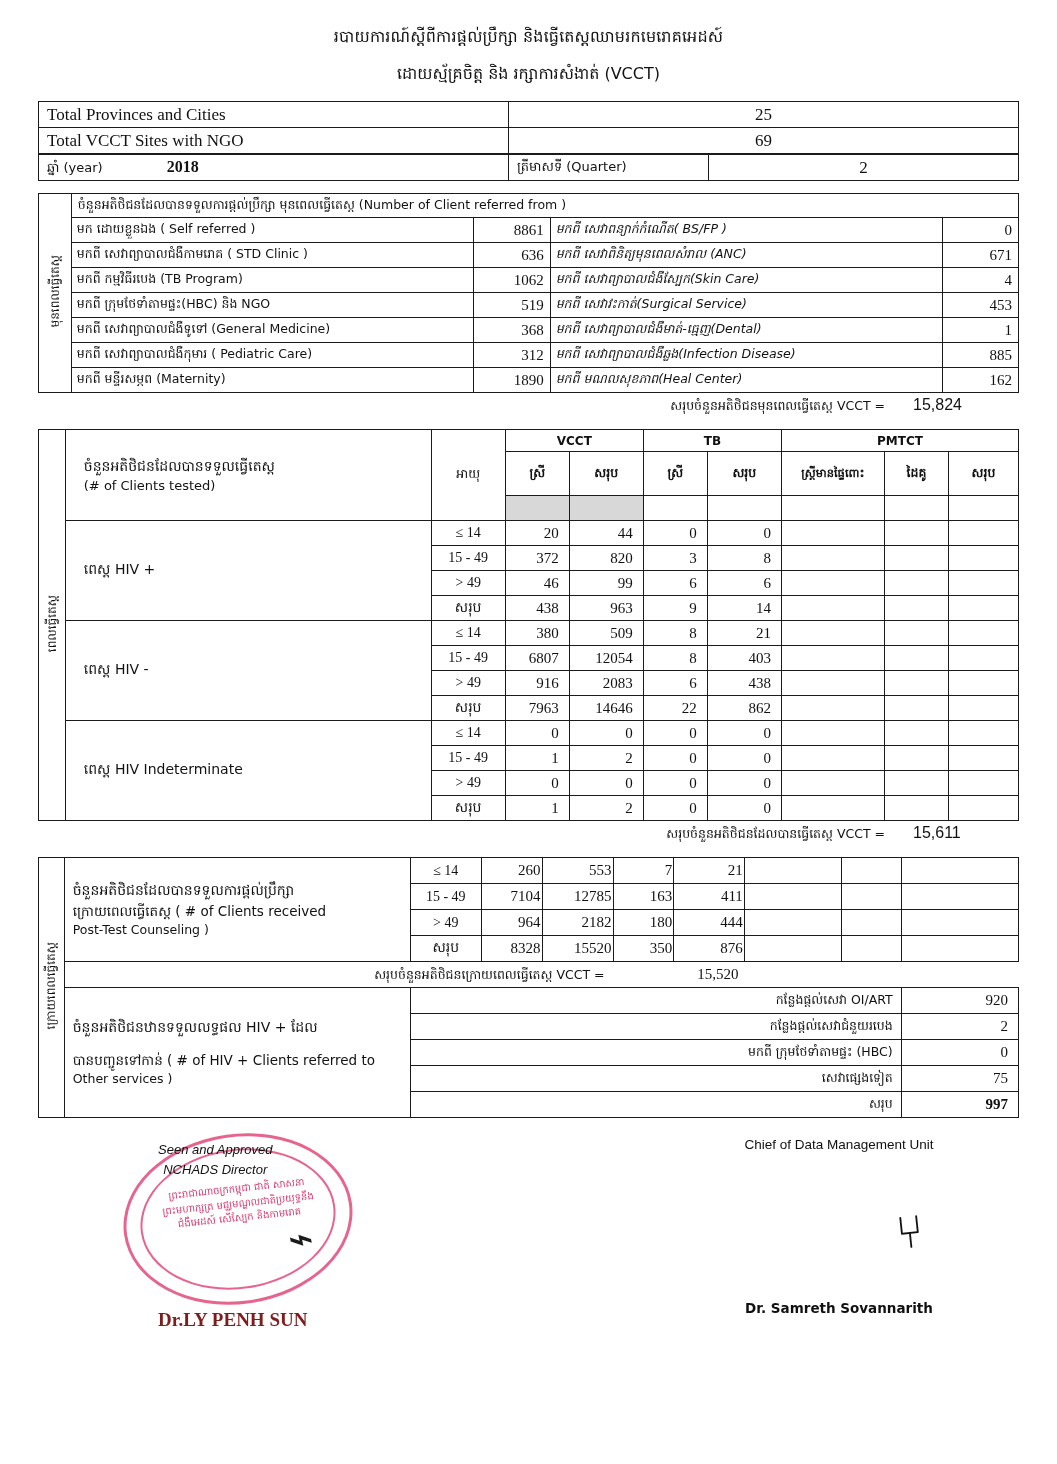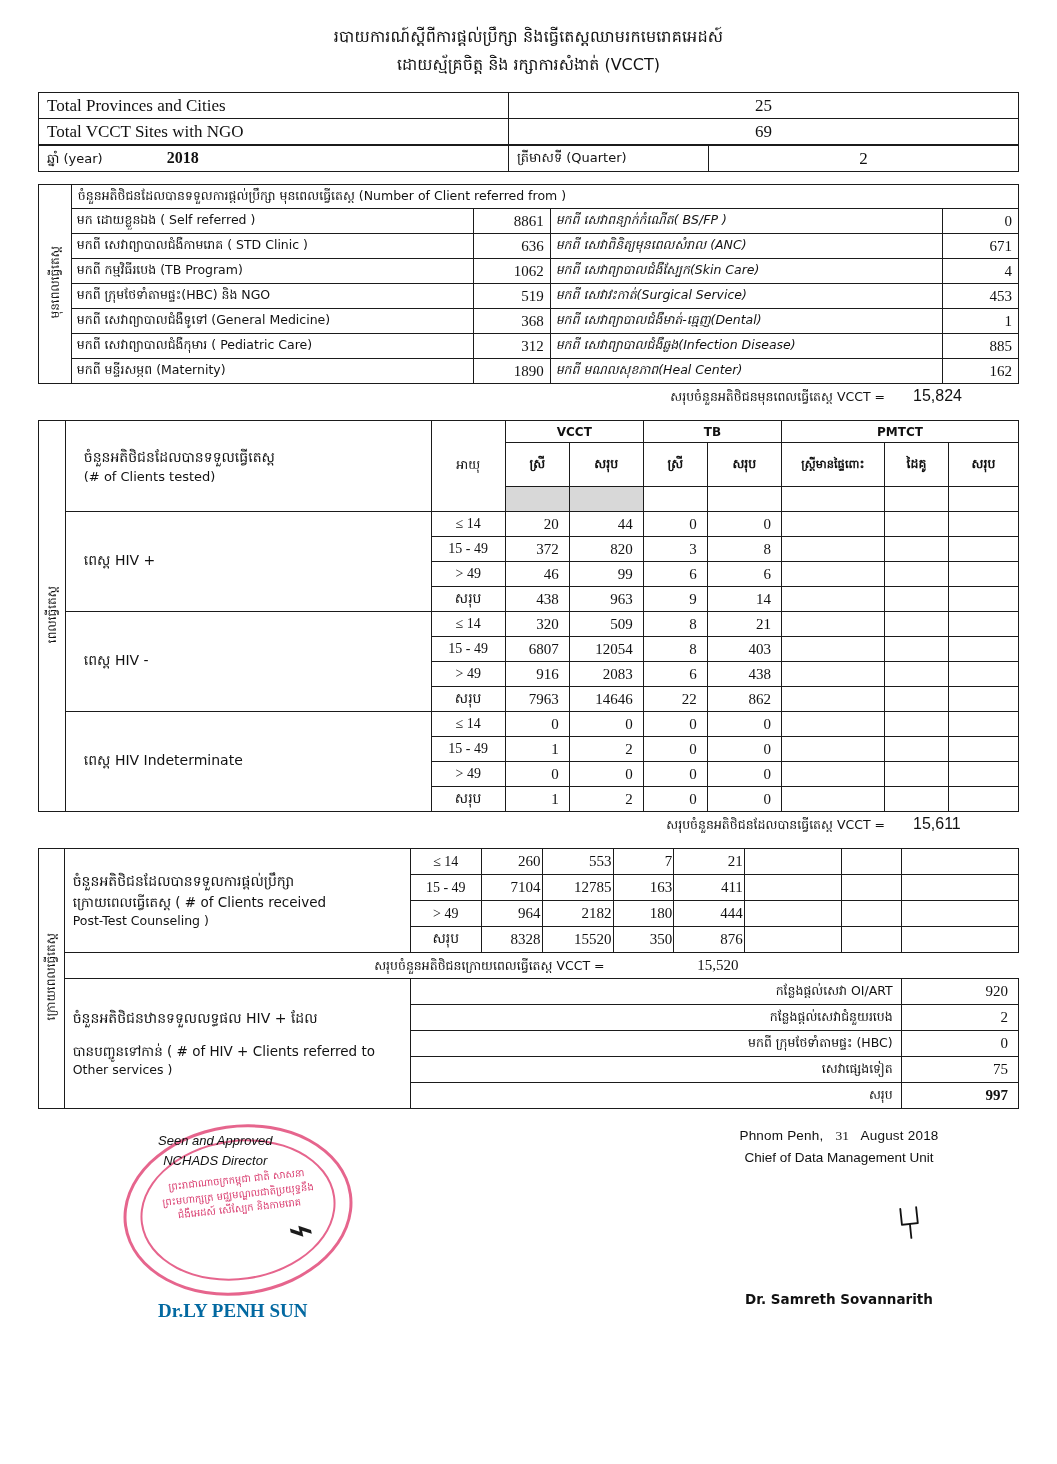--- a/index.html
+++ b/index.html
@@ -22,21 +22,21 @@
   .hdr {
     text-align: center;
     font-family: "DejaVu Sans", sans-serif;
     font-size: 16px;
     margin-top: 26px;
     letter-spacing: .2px;
   }
   .hdr2 {
     text-align: center;
     font-size: 16px;
-    margin-top: 4px;
+    margin-top: 13px;
   }
   table { border-collapse: collapse; }
   .tbl { width: 100%; }
   td, th { border: 1px solid #1b1b1b; vertical-align: middle; }
 
   
   .wrap {
     margin: 14px 38px 0 38px;
     width: 981px;
   }
@@ -137,21 +137,21 @@
     border-radius: 50%;
   }
   .stamp-txt {
     position: absolute; left: 120px; top: 48px;
     width: 160px; text-align: center;
     color: #d93b6e; font-size: 10px; line-height: 1.45;
     transform: rotate(-6deg);
   }
   .sig-left-name {
     position: absolute; left: 120px; top: 175px;
-    color: #0369a1; font-family: "Liberation Serif", serif;
+    color: #7f1d1d; font-family: "Liberation Serif", serif;
     font-size: 19px; font-weight: bold;
   }
   .scribble-left {
     position: absolute; left: 250px; top: 80px;
     font-size: 42px; color: #1b1b1b; font-family: "Liberation Serif", serif;
     transform: rotate(-12deg);
   }
   .sign-right {
     position: absolute; right: 20px; top: 0px; text-align: center;
     font-size: 13.5px; font-family: "Liberation Sans", sans-serif;
@@ -337,21 +337,21 @@
         <td class="num">9</td>
         <td class="num">14</td>
         <td class="num"></td>
         <td class="num"></td>
         <td class="num"></td>
       </tr>
 
       <tr>
         <td rowspan="4" class="lcell">ពេស្ត HIV -</td>
         <td class="age">≤ 14</td>
-        <td class="num">320</td>
+        <td class="num">380</td>
         <td class="num">509</td>
         <td class="num">8</td>
         <td class="num">21</td>
         <td class="num"></td>
         <td class="num"></td>
         <td class="num"></td>
       </tr>
       <tr>
         <td class="age">15 - 49</td>
         <td class="num">6807</td>
@@ -529,24 +529,19 @@
     <div class="stamp-txt">ព្រះរាជាណាចក្រកម្ពុជា ជាតិ សាសនា ព្រះមហាក្សត្រ មជ្ឈមណ្ឌលជាតិប្រយុទ្ធនឹងជំងឺអេដស៍ សើស្បែក និងកាមរោគ</div>
 
     <div class="sign-left">
       <div>Seen and Approved</div>
       <div>NCHADS Director</div>
     </div>
     <div class="scribble-left">⌁</div>
     <div class="sig-left-name">Dr.LY PENH SUN</div>
 
     <div class="sign-right">
-      <div class="ph">
-        <span>Phnom Penh,</span>
-        <span class="hw" style="padding:0 8px">31</span>
-        <span>August  2018</span>
-      </div>
       <div>Chief of Data Management Unit</div>
     </div>
     <div class="sig-right-mark">⑂</div>
     <div class="sig-right-name">Dr. Samreth Sovannarith</div>
   </div>
 
 </div>
 
 </body></html>

